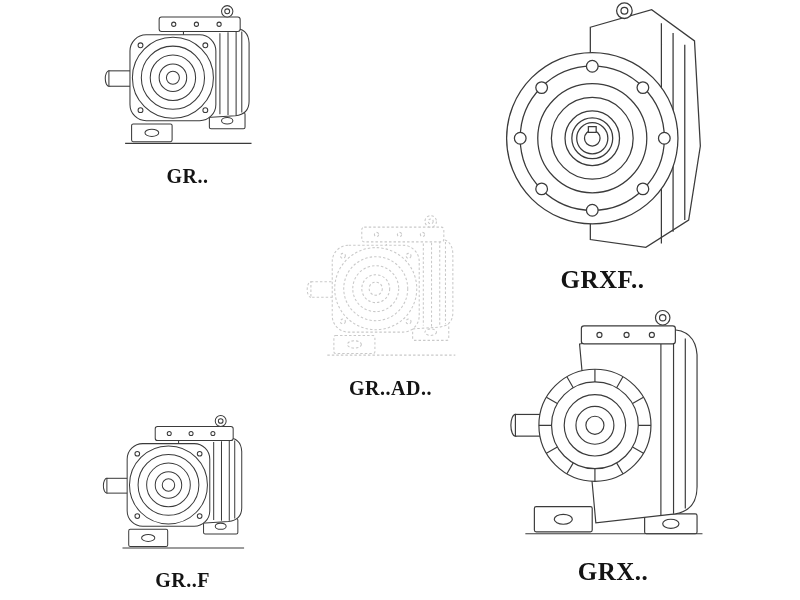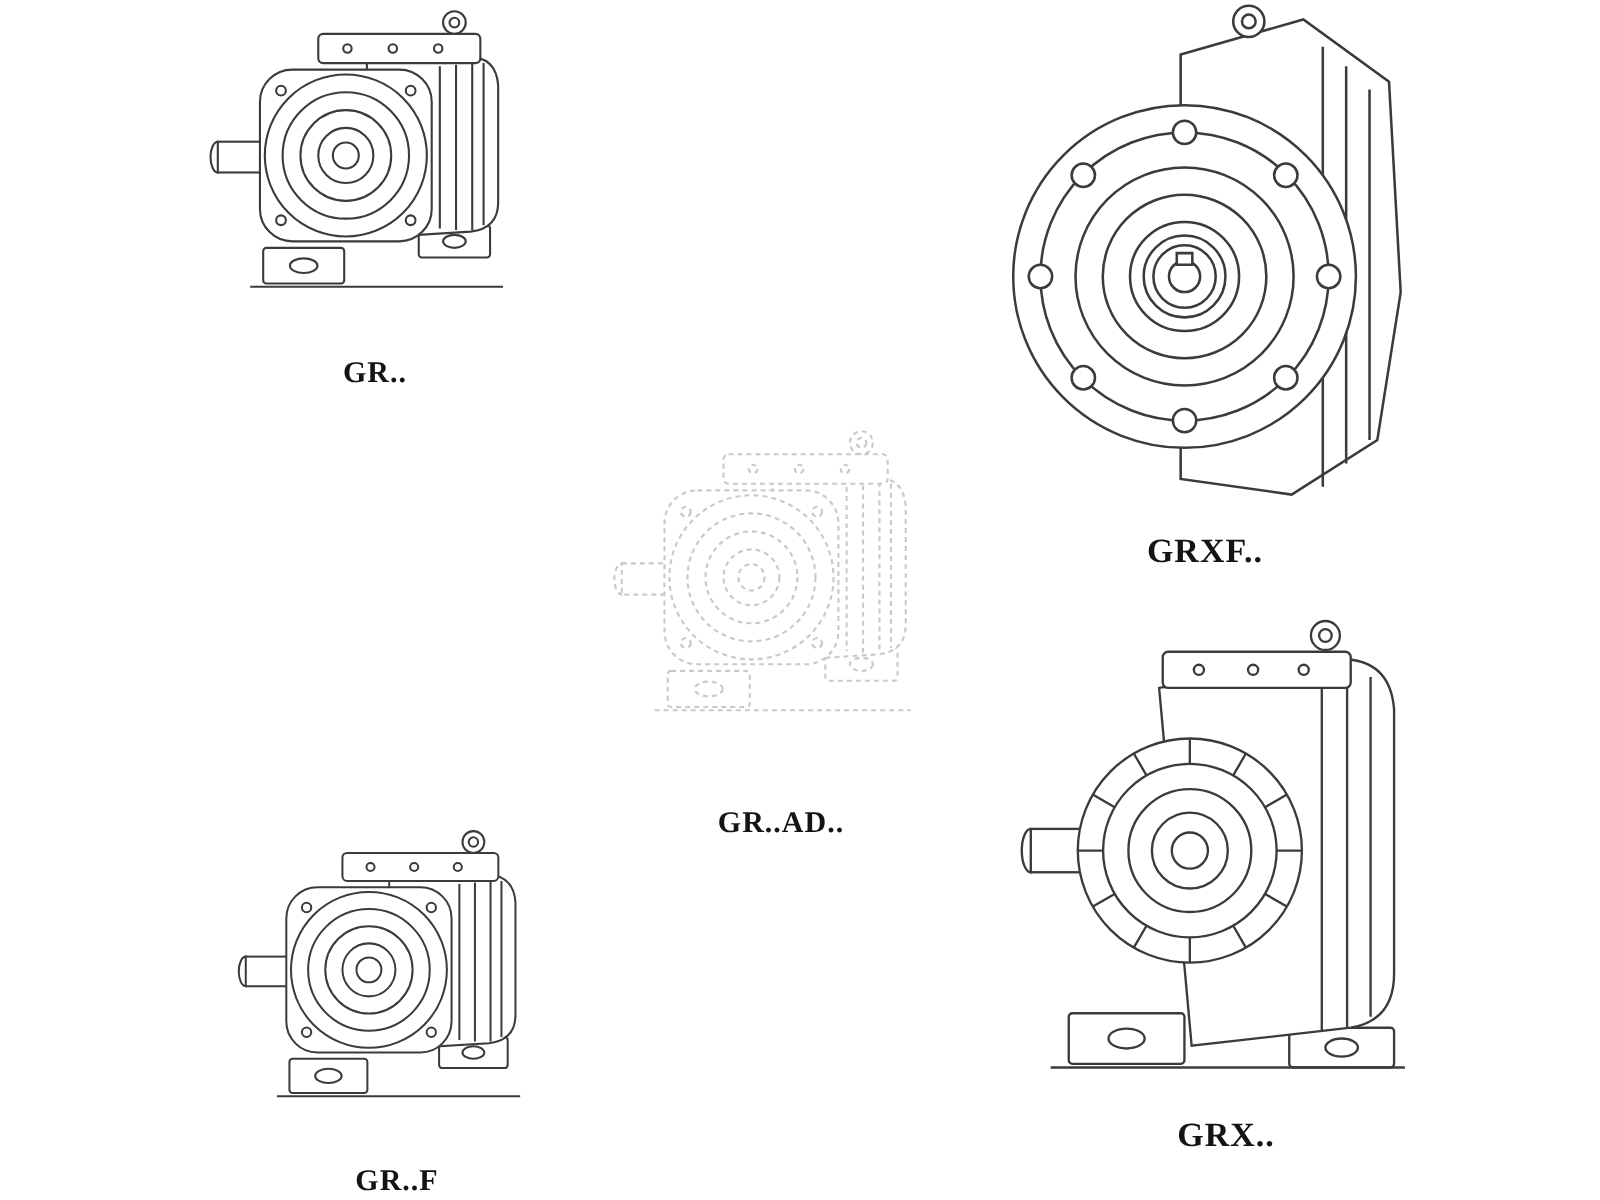--- a/index.html
+++ b/index.html
@@ -4,23 +4,23 @@
 <style>
   html,body{margin:0;padding:0;background:#ffffff;}
   #canvas{position:relative;width:800px;height:600px;background:#ffffff;overflow:hidden;
           font-family:"Liberation Serif", serif;}
   figure.cell{position:absolute;margin:0;display:flex;flex-direction:column;align-items:center;}
   .draw{width:100%;}
   .draw svg{width:100%;height:100%;display:block;}
   
   .draw use{stroke:#3b3b3b;stroke-width:1.3;}
   .cell.ghost .draw use{stroke:#c9c9c9;stroke-dasharray:3 2.5;}
-  figcaption.lbl{font-weight:700;font-size:15px;color:#141414;margin-top:17px;
+  figcaption.lbl{font-weight:700;font-size:20px;color:#141414;margin-top:3px;
                  letter-spacing:0.5px;white-space:nowrap;}
-  .cell.big figcaption.lbl{font-size:17px;margin-top:8px;}
+  .cell.big figcaption.lbl{font-size:25px;margin-top:8px;}
   #defs{position:absolute;width:0;height:0;overflow:hidden;}
 </style>
 </head>
 <body>
 
 <div id="canvas">
 
   <svg id="defs" aria-hidden="true">
     <defs>
 
@@ -147,30 +147,30 @@
   <figure class="cell big" style="left:495px;top:0px;width:215px;">
     <div class="draw" style="height:258px;">
       <svg viewBox="0 0 215 265">
           <use href="#sym-front"></use>
         </svg>
     </div>
     <figcaption class="lbl">GRXF..</figcaption>
   </figure>
 
 
-  <figure class="cell ghost" style="left:288px;top:214px;width:205px;gap:13px;">
+  <figure class="cell ghost" style="left:288px;top:214px;width:205px;">
     <div class="draw" style="height:160px;">
       <svg viewBox="0 0 210 195">
           <use href="#sym-r"></use>
         </svg>
     </div>
     <figcaption class="lbl">GR..AD..</figcaption>
   </figure>
 
-  <figure class="cell" style="left:96px;top:414px;width:205px;">
+  <figure class="cell" style="left:80px;top:414px;width:205px;">
     <div class="draw" style="height:152px;">
       <svg viewBox="0 0 210 195">
           <use href="#sym-r"></use>
         </svg>
     </div>
     <figcaption class="lbl">GR..F</figcaption>
   </figure>
 
 
   <figure class="cell big" style="left:498px;top:306px;width:230px;">

